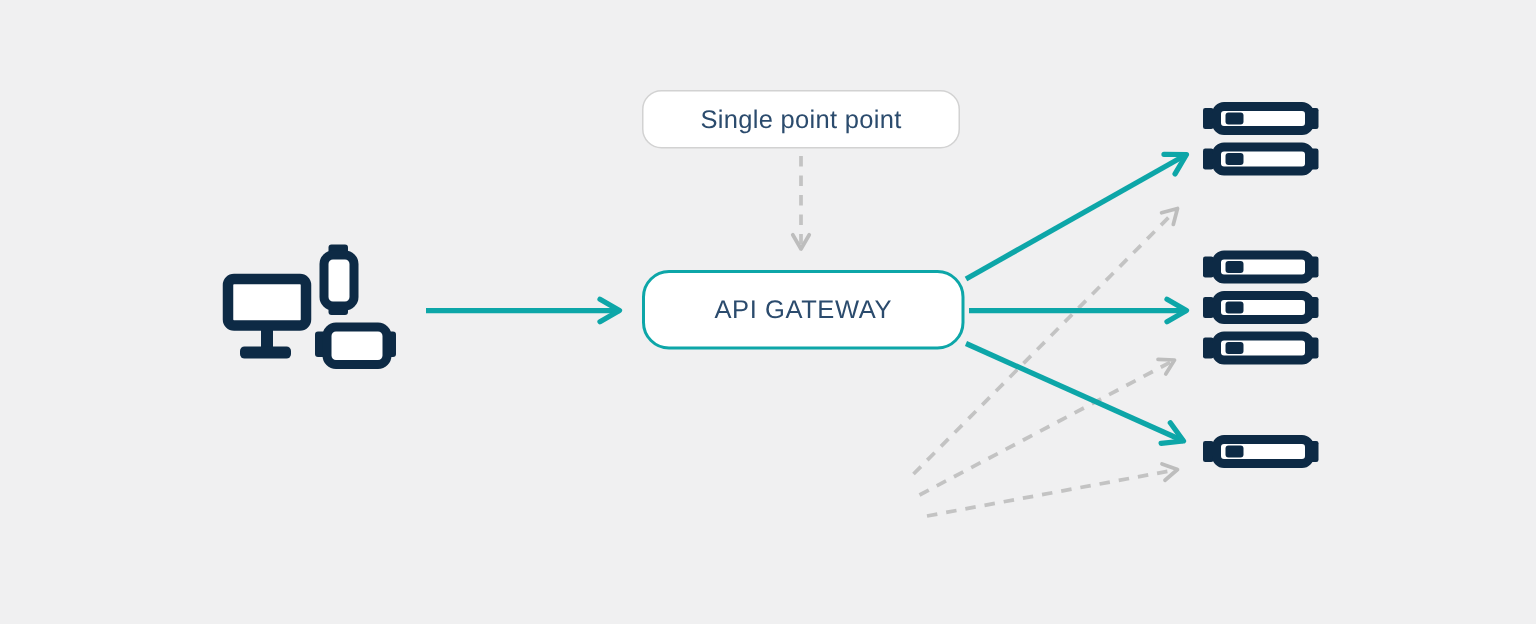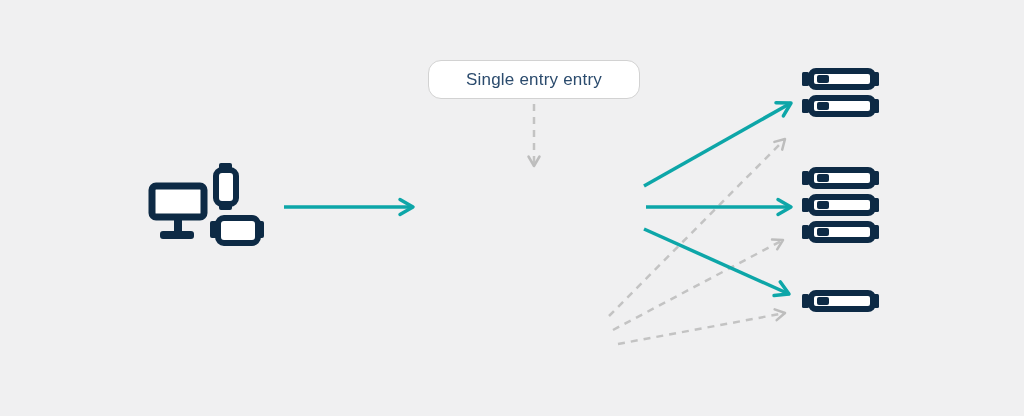--- a/index.html
+++ b/index.html
@@ -130,18 +130,21 @@
 
     <g>
       <rect class="nv" x="802" y="294" width="7" height="14" rx="1.5"></rect>
       <rect class="nv" x="872" y="294" width="7" height="14" rx="1.5"></rect>
       <rect class="frame" x="811" y="293" width="62" height="16" rx="5" stroke-width="6"></rect>
       <rect class="nv" x="817" y="297" width="12" height="8" rx="2"></rect>
     </g>
   </svg>
 
   <div class="node node--gray" id="node-single-entry">
-    <span>Single entry entry</span>
+    <span>Single point point</span>
   </div>
 
+  <div class="node node--teal" id="node-api-gateway">
+    <span>API GATEWAY</span>
+  </div>
 
 
 </div>
 
 </body></html>

